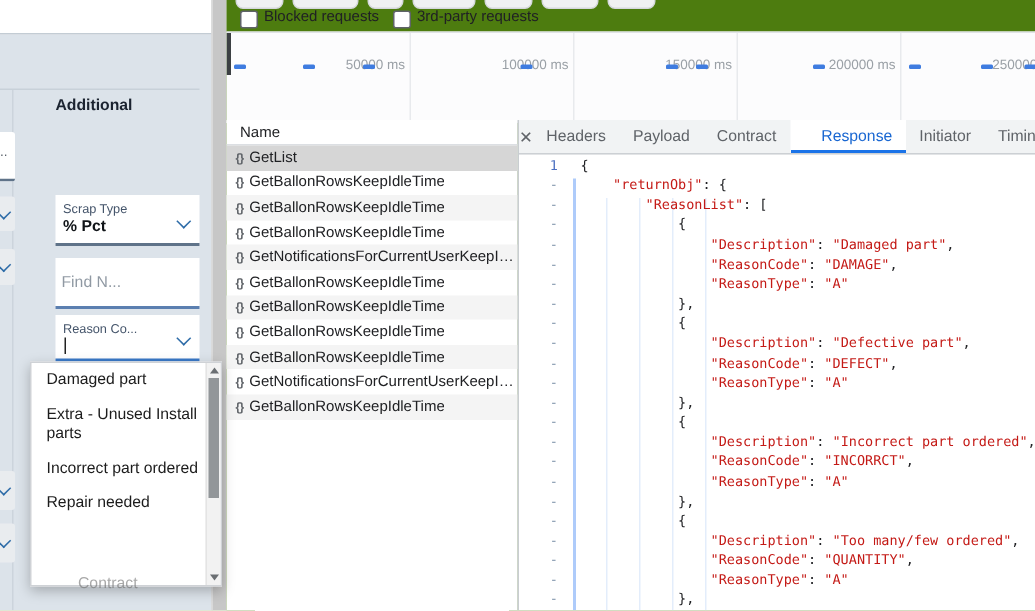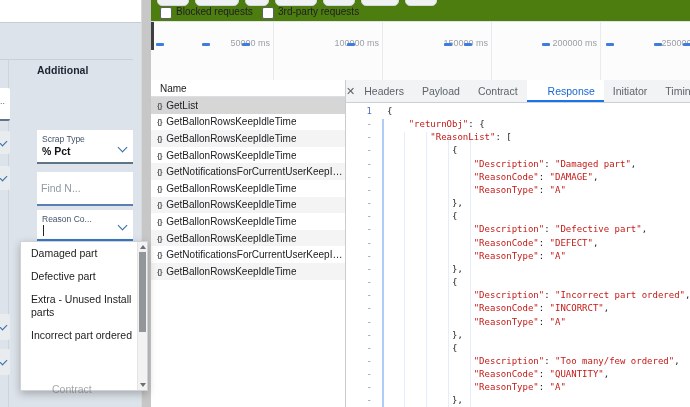--- a/index.html
+++ b/index.html
@@ -104,23 +104,23 @@
       <div class="caret"></div>
       <span class="chev" style="top:12px;"></span>
     </div>
 
     <div class="ghost-label">Contract</div>
   </div>
 
   <div class="dropdown">
     <div class="dd-items">
         <div class="dd-item">Damaged part</div>
-        <div class="dd-item">Defective part</div>
         <div class="dd-item">Extra - Unused Install parts</div>
         <div class="dd-item">Incorrect part ordered</div>
+        <div class="dd-item">Repair needed</div>
       </div>
     <div class="dd-scroll">
       <div class="tri-up"></div>
       <div class="dd-thumb"></div>
       <div class="tri-dn"></div>
     </div>
   </div>
 
   <div class="splitter"></div>
 

